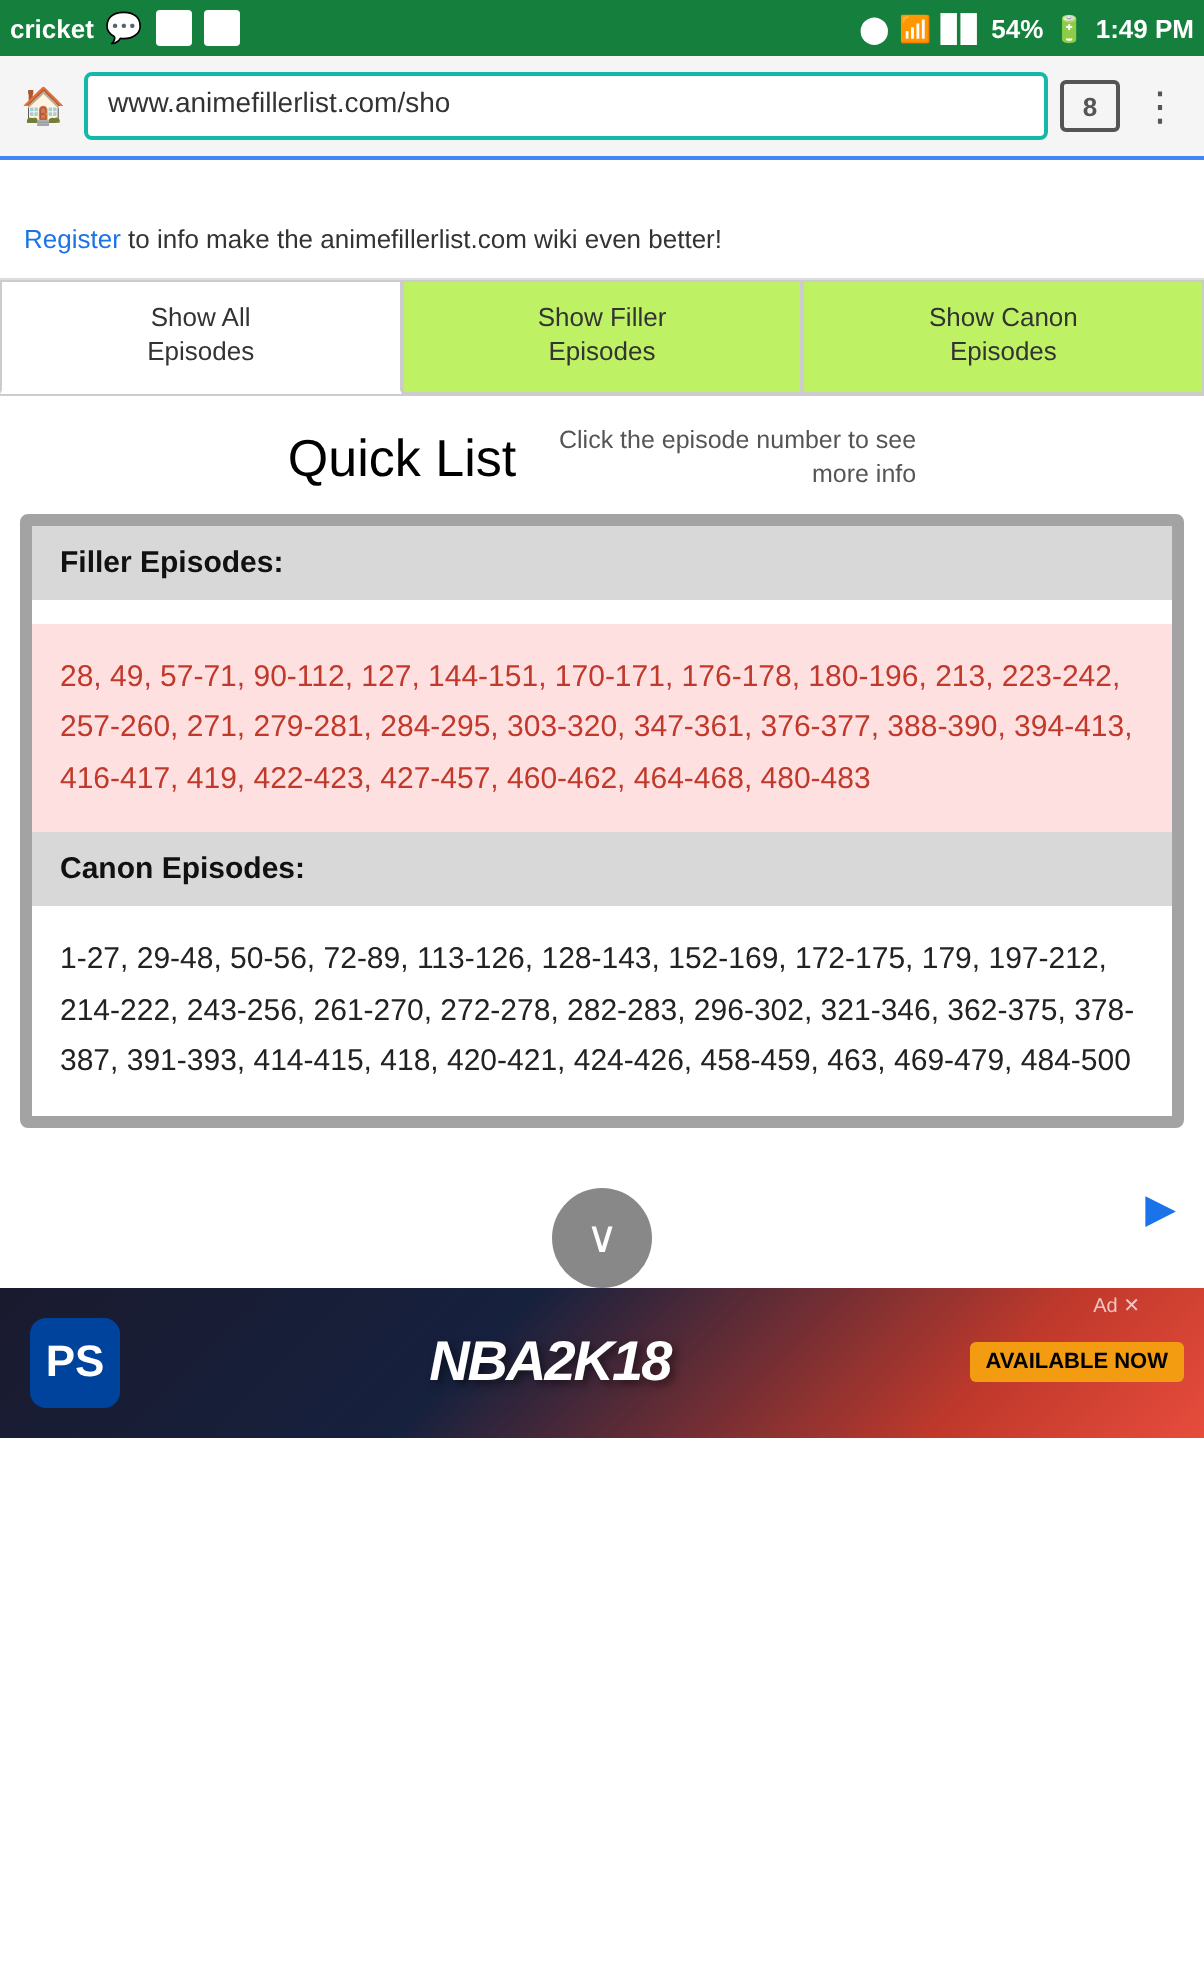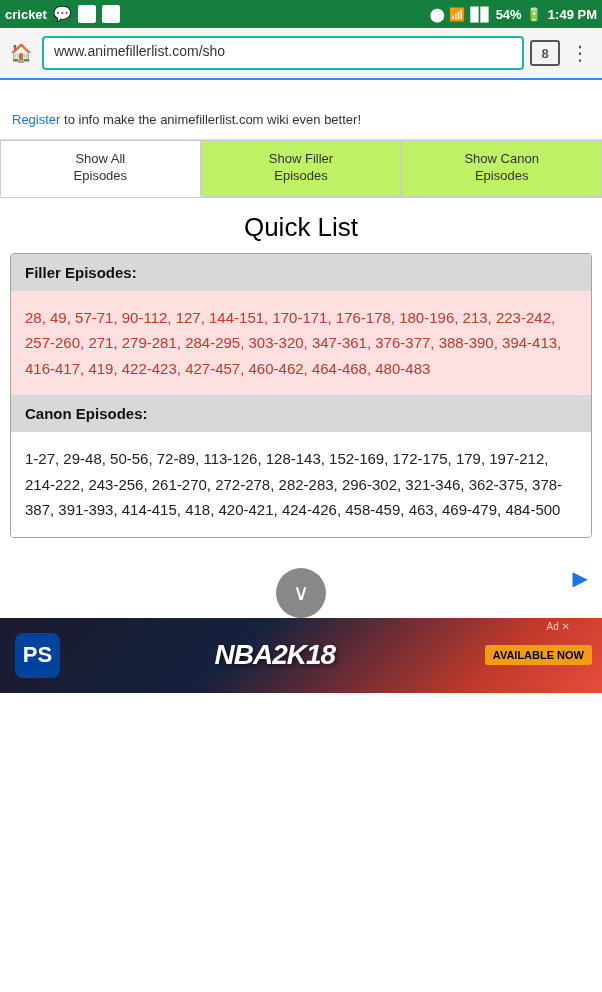--- a/index.html
+++ b/index.html
@@ -139,41 +139,42 @@
       font-size: 12.5px;
       color: #555;
       text-align: right;
       max-width: 200px;
       line-height: 1.4;
     }
 
     
     .content-box {
       margin: 0 10px;
-      border: 1px solid #a3a3a3;
+      border: 6px solid #a3a3a3;
       border-radius: 4px;
       overflow: hidden;
     }
 
     .section-header {
       background: #d8d8d8;
       padding: 10px 14px;
       font-size: 15px;
       font-weight: bold;
       color: #111;
     }
 
     .episode-list {
       padding: 14px 14px;
       font-size: 15px;
       line-height: 1.7;
     }
     .episode-list.filler {
       background: #ffe0e0;
       color: #c0392b;
+      margin-top: 12px;
     }
     .episode-list.canon {
       background: #fff;
       color: #222;
     }
 
     
     .ad-area {
       margin-top: 20px;
       background: #fff;
@@ -296,20 +297,21 @@
   <div class="tab">
     Show Filler<br>Episodes
   </div>
   <div class="tab">
     Show Canon<br>Episodes
   </div>
 </div>
 
 <div class="quick-list-header">
   <div class="quick-list-title">Quick List</div>
+  <div class="quick-list-hint">Click the episode number to see more info</div>
 </div>
 
 <div class="content-box">
 
   <div class="section-header">Filler Episodes:</div>
   <div class="episode-list filler">28, 49, 57-71, 90-112, 127, 144-151, 170-171, 176-178, 180-196, 213, 223-242, 257-260, 271, 279-281, 284-295, 303-320, 347-361, 376-377, 388-390, 394-413, 416-417, 419, 422-423, 427-457, 460-462, 464-468, 480-483</div>
 
   <div class="section-header">Canon Episodes:</div>
   <div class="episode-list canon">1-27, 29-48, 50-56, 72-89, 113-126, 128-143, 152-169, 172-175, 179, 197-212, 214-222, 243-256, 261-270, 272-278, 282-283, 296-302, 321-346, 362-375, 378-387, 391-393, 414-415, 418, 420-421, 424-426, 458-459, 463, 469-479, 484-500</div>
 </div>

